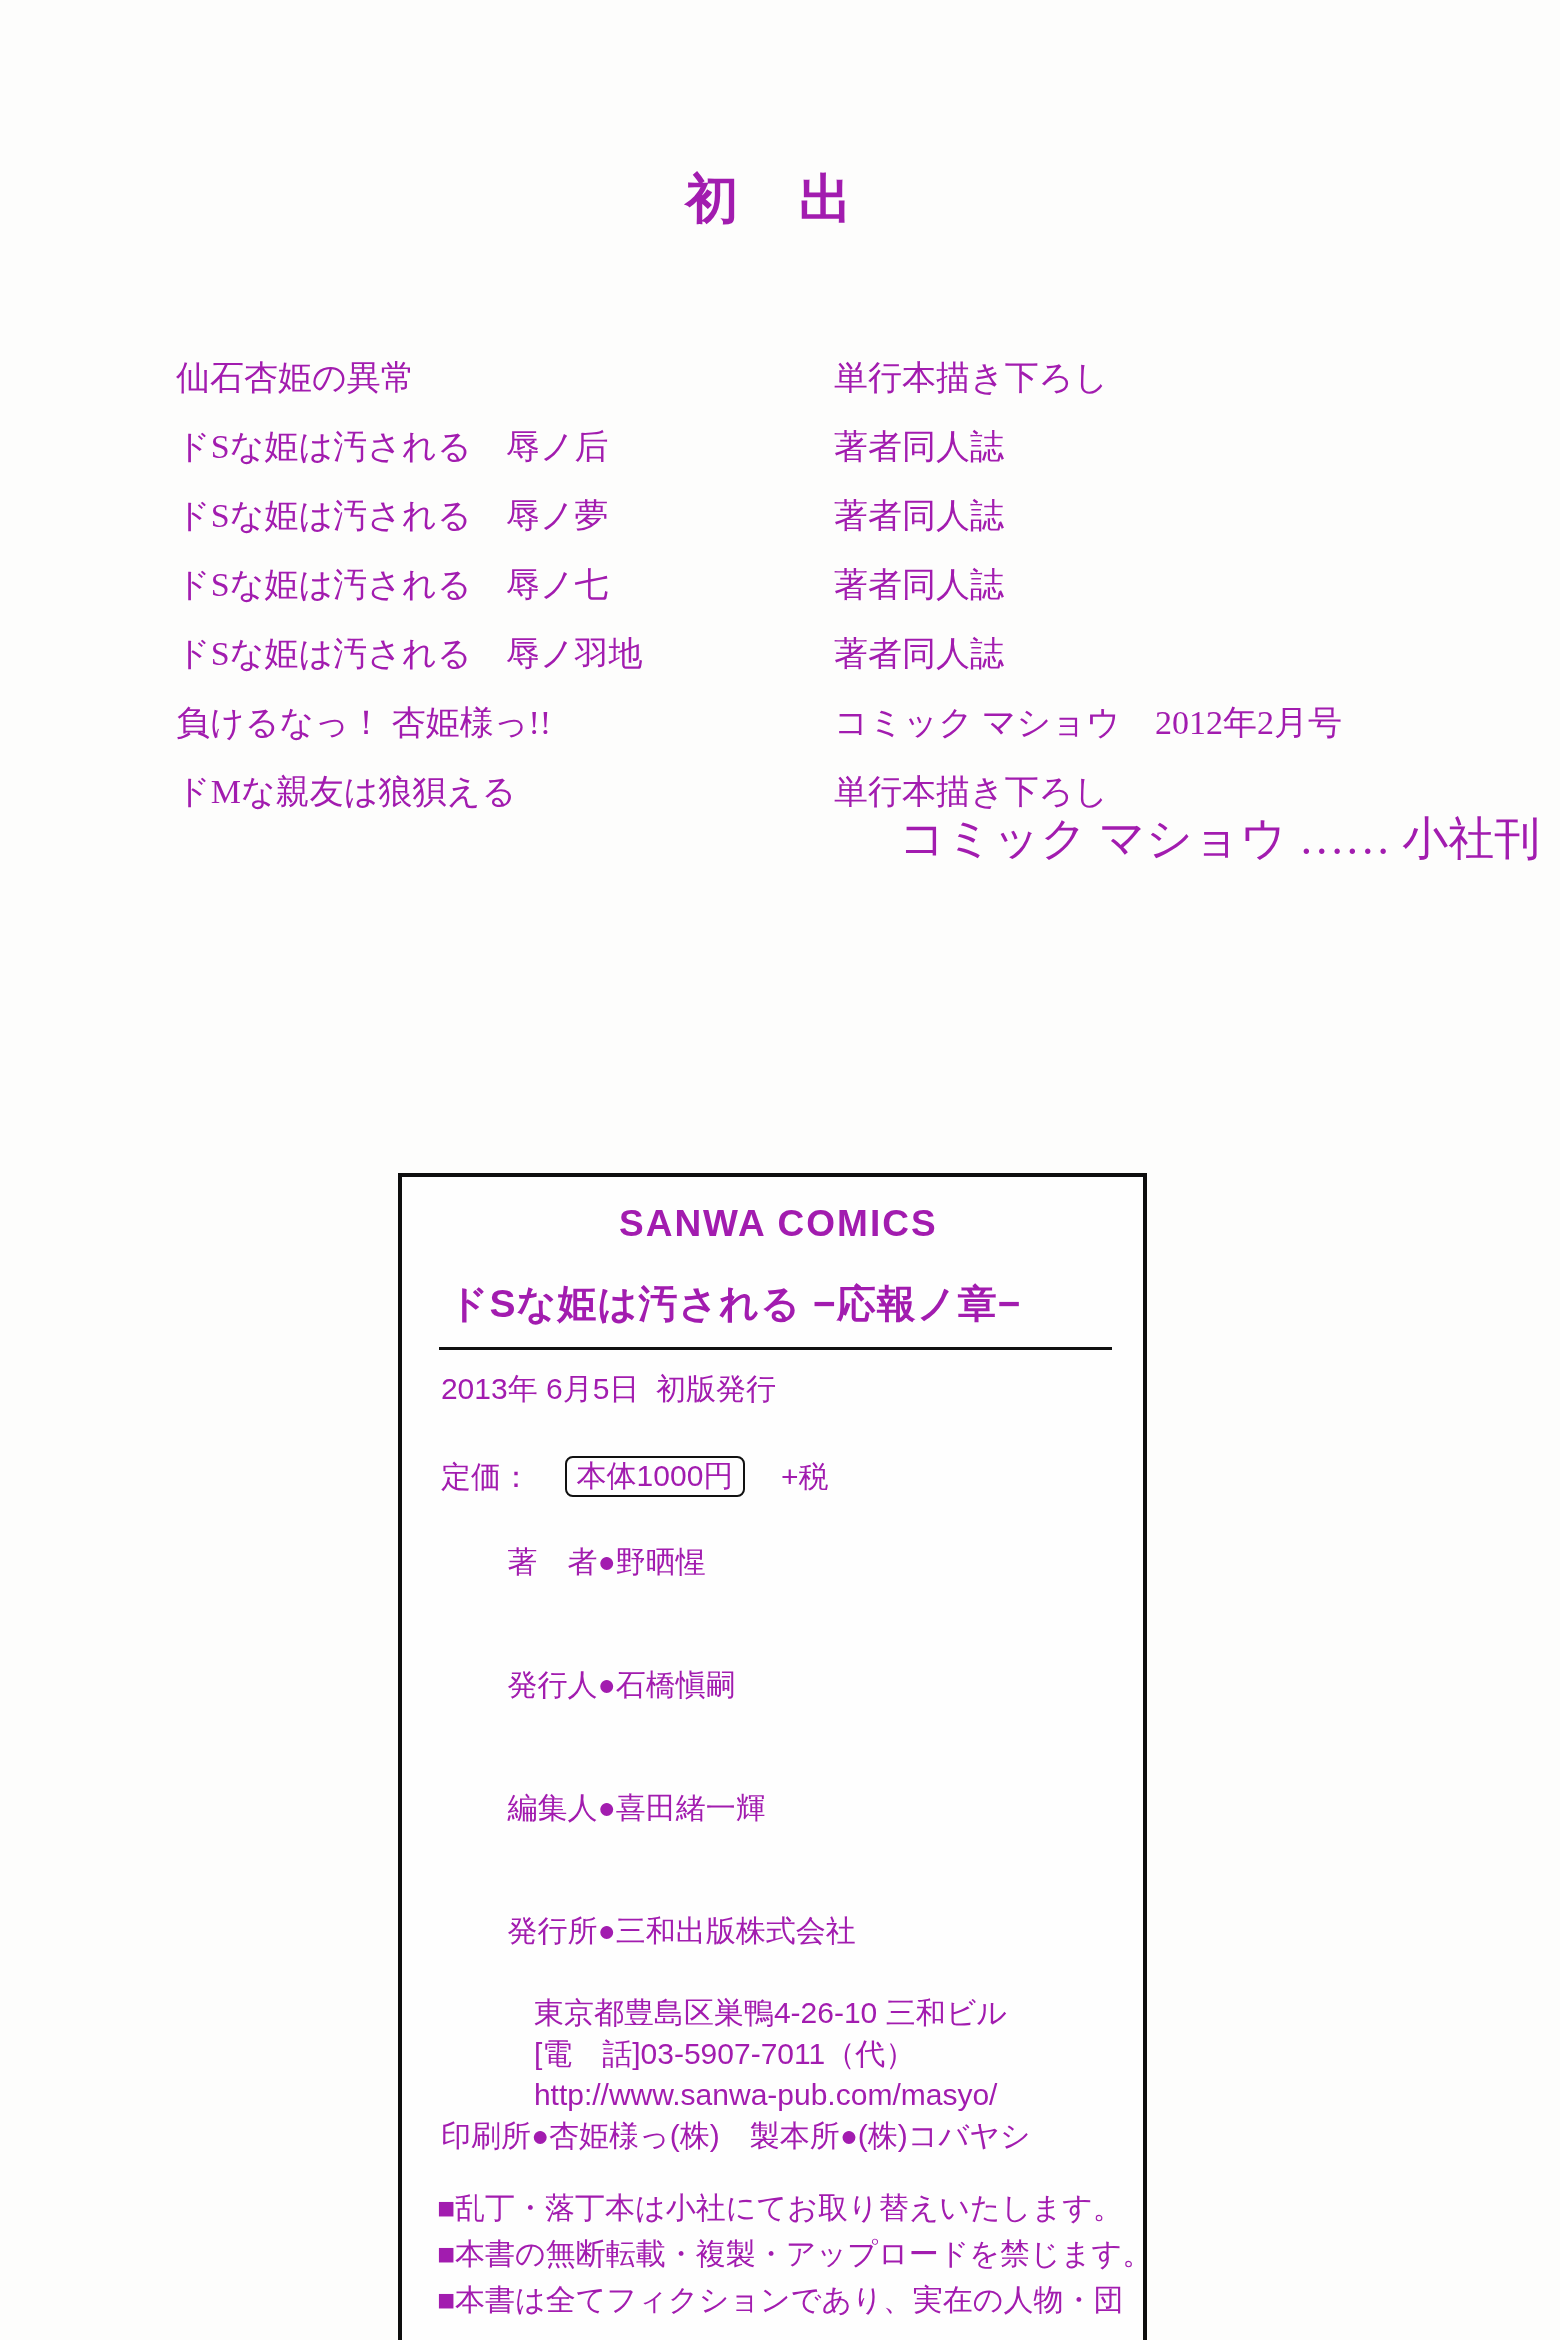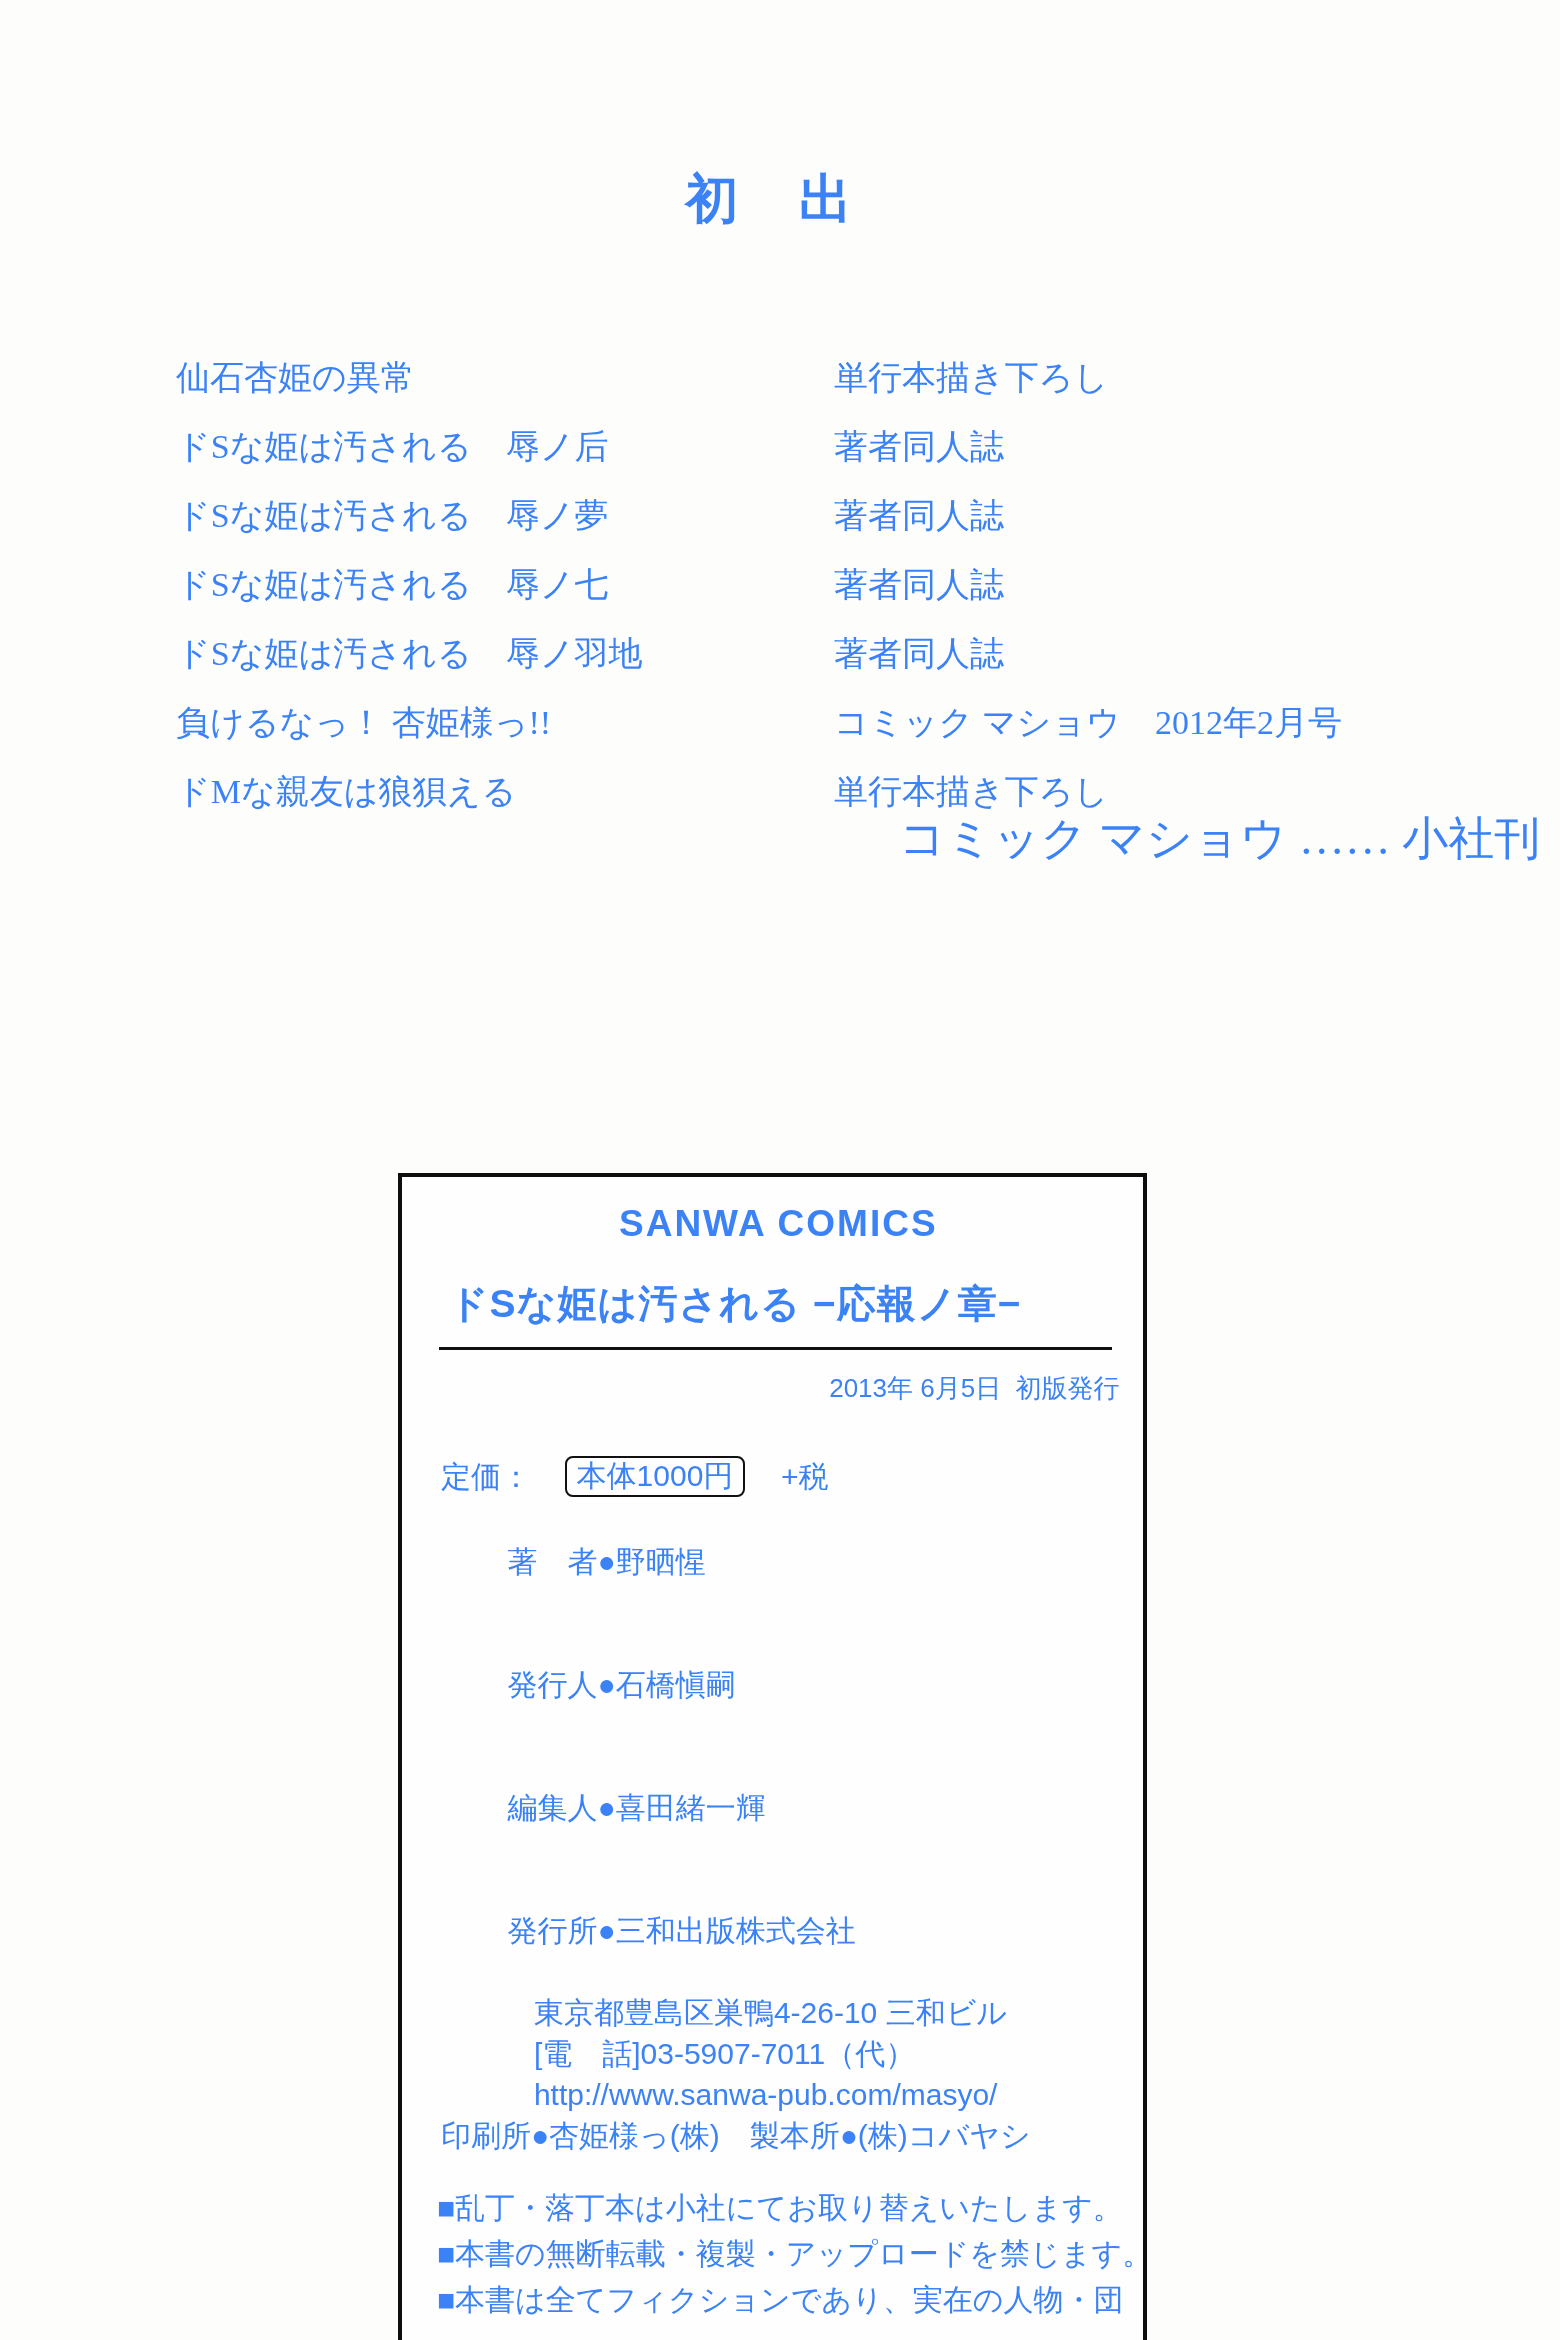--- a/index.html
+++ b/index.html
@@ -5,21 +5,21 @@
   html, body {
     margin: 0;
     padding: 0;
     background: #ffffff;
   }
   .page {
     position: relative;
     width: 1560px;
     height: 2341px;
     background: #fdfdfc;
-    color: #3b82f6;
+    color: #a21caf;
     overflow: hidden;
   }
   
   .page-title {
     position: absolute;
     top: 164px;
     left: 0;
     width: 1541px;
     text-align: center;
     font-family: "Liberation Serif", "DejaVu Serif", serif;
@@ -85,24 +85,23 @@
     line-height: 47px;
     white-space: pre;
   }
   .rule {
     margin: 19.5px 7.8px 0 2px;
     border-top: 3.9px solid #111;
   }
   .print-date {
     margin-top: 19.5px;
     padding-left: 3.9px;
-    font-size: 26px;
+    font-size: 30px;
     line-height: 39px;
     white-space: pre;
-    text-align: right;
   }
   .info {
     margin-top: 45px;
     padding-left: 3.9px;
     font-size: 30px;
   }
   .info .line {
     line-height: 41px;
     white-space: pre;
     gap: 30px;

